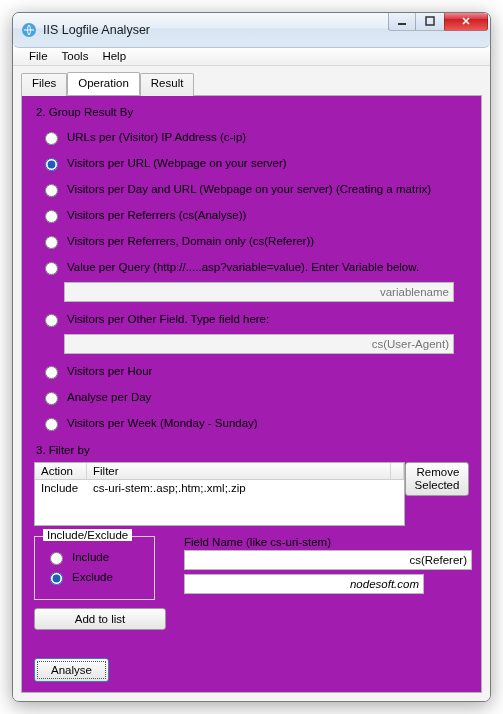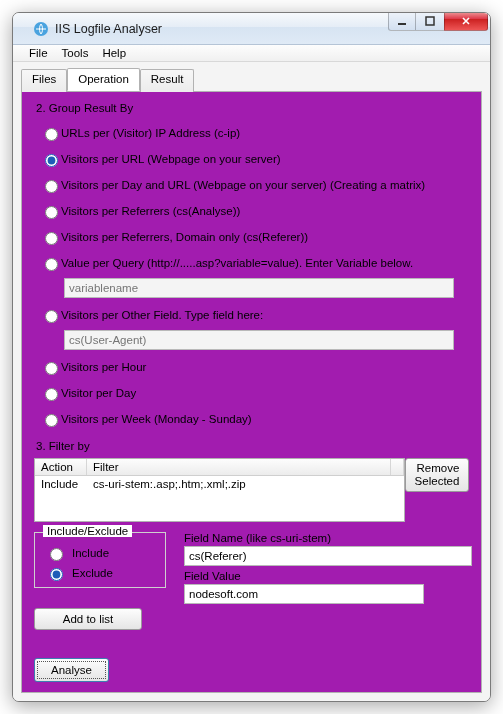--- a/index.html
+++ b/index.html
@@ -21,21 +21,22 @@
     overflow: hidden;
     display: flex;
     flex-direction: column;
   }
   .titlebar {
     height: 42px;
     background: linear-gradient(to bottom, #f6f9fc 0%, #e5edf6 45%, #d7e4f2 46%, #dfeaf6 100%);
     border-bottom: 1px solid #b5c4d6;
     display: flex;
     align-items: center;
-    padding: 0 2px 0 20px;
+    padding: 0 2px 0 8px;
+    border-radius: 6px;
   }
   .title-icon {
     width: 16px; height: 16px;
     margin-right: 6px;
   }
   .title-text {
     flex: 1;
     font-size: 12.5px;
     color: #1a1a1a;
   }
@@ -112,38 +113,40 @@
     padding: 10px 12px;
     display: flex;
     flex-direction: column;
   }
   .section-label {
     margin: 0 0 6px 2px;
   }
   .radio-row {
     display: flex;
     align-items: center;
+    gap: 6px;
     margin: 4px 0 4px 6px;
     min-height: 18px;
   }
   input[type=radio] {
     width: 13px; height: 13px;
     accent-color: #1e5db8;
   }
   .inset-input {
     margin: 2px 0 4px 30px;
     width: 390px;
   }
   input[type=text] {
     height: 20px;
     border: 1px solid #b9b9b9;
     padding: 1px 4px;
     font-family: inherit;
     font-size: 11.5px;
     background: #fff;
+    text-align: right;
   }
   input[type=text]:disabled {
     background: #f4f4f4;
     color: #888;
   }
   .filter-section {
     margin-top: 8px;
   }
   .filter-row {
     display: flex;
@@ -188,23 +191,23 @@
     align-items: center;
     justify-content: center;
   }
   .lower-grid {
     display: flex;
     gap: 18px;
     margin-top: 10px;
   }
   .groupbox {
     border: 1px solid #cfcfcf;
-    padding: 8px 10px 2px 10px;
+    padding: 8px 10px 10px 10px;
     position: relative;
-    width: 132px;
+    width: 121px;
   }
   .groupbox-title {
     position: absolute;
     top: -8px;
     left: 8px;
     background: #fff;
     padding: 0 4px;
   }
   .gb-radio {
     display:flex;
@@ -212,27 +215,27 @@
     gap:6px;
     margin: 4px 0;
   }
   .right-fields {
     flex: 1;
   }
   .field-label {
     margin-bottom: 2px;
   }
   .wide-btn {
-    width: 108px;
+    width: 132px;
     height: 22px;
     border: 1px solid #9b9b9b;
     background: linear-gradient(to bottom,#fdfdfd,#e5e5e5);
     border-radius: 3px;
     font-size: 11.5px;
-    margin-top: 20px;
+    margin-top: 8px;
   }
   .analyse-btn {
     width: 75px;
     height: 24px;
     border: 1px solid #3c7fb1;
     outline: 1px dotted #555;
     outline-offset: -4px;
     background: linear-gradient(to bottom,#fdfdfd,#e5e5e5);
     border-radius: 3px;
     font-size: 11.5px;
@@ -316,21 +319,21 @@
         <input type="radio" name="groupby" style="">
         <span>Visitors per Other Field. Type field here:</span>
       </label>
       <input type="text" class="inset-input" disabled="" placeholder="cs(User-Agent)" style="">
       <label class="radio-row">
         <input type="radio" name="groupby" style="">
         <span>Visitors per Hour</span>
       </label>
       <label class="radio-row">
         <input type="radio" name="groupby" style="">
-        <span>Visitor per Day</span>
+        <span>Analyse per Day</span>
       </label>
       <label class="radio-row">
         <input type="radio" name="groupby" style="">
         <span>Visitors per Week (Monday - Sunday)</span>
       </label>
 
       <div class="filter-section">
         <div class="section-label">3. Filter by</div>
         <div class="filter-row">
           <div class="filter-table">
@@ -360,22 +363,21 @@
                 <input type="radio" name="incexc" checked="" style="">
                 <span>Exclude</span>
               </label>
             </div>
             <button class="wide-btn">Add to list</button>
           </div>
           <div class="right-fields">
             <div class="field-label">Field Name (like cs-uri-stem)</div>
             <input type="text" style="width: 288px;" value="cs(Referer)">
             <div class="spacer"></div>
-            <div class="field-label">Field Value</div>
-            <input type="text" style="width: 240px;" value="nodesoft.com">
+            <input type="text" style="width: 240px; font-style: italic;" value="nodesoft.com">
           </div>
         </div>
       </div>
 
       <button class="analyse-btn">Analyse</button>
     </div>
   </div>
 </div>
 
 </body></html>

